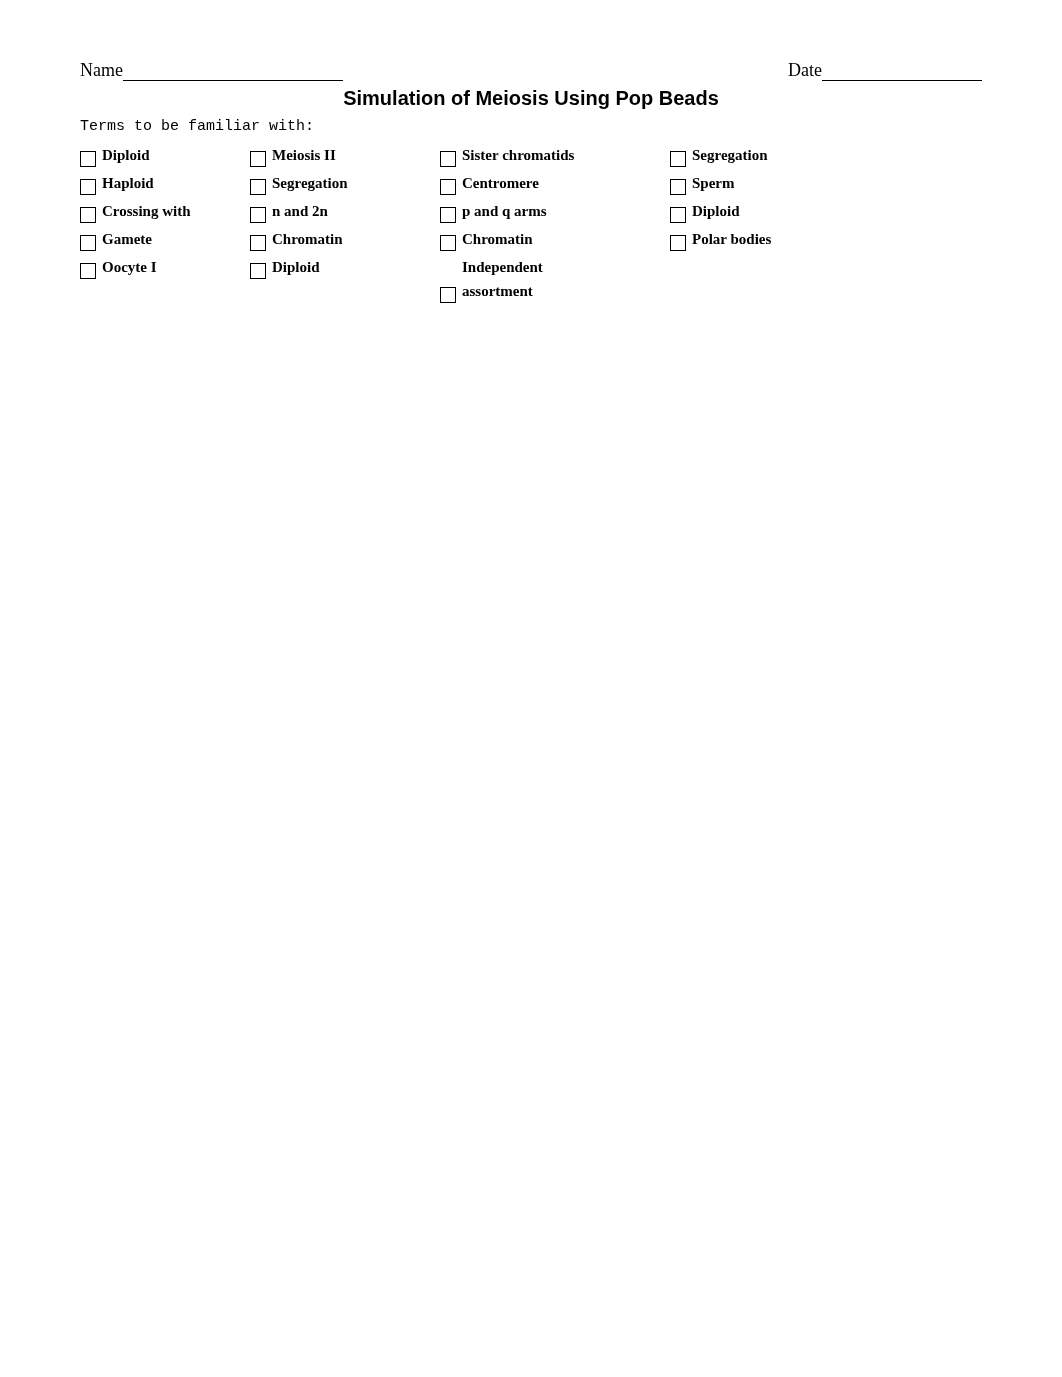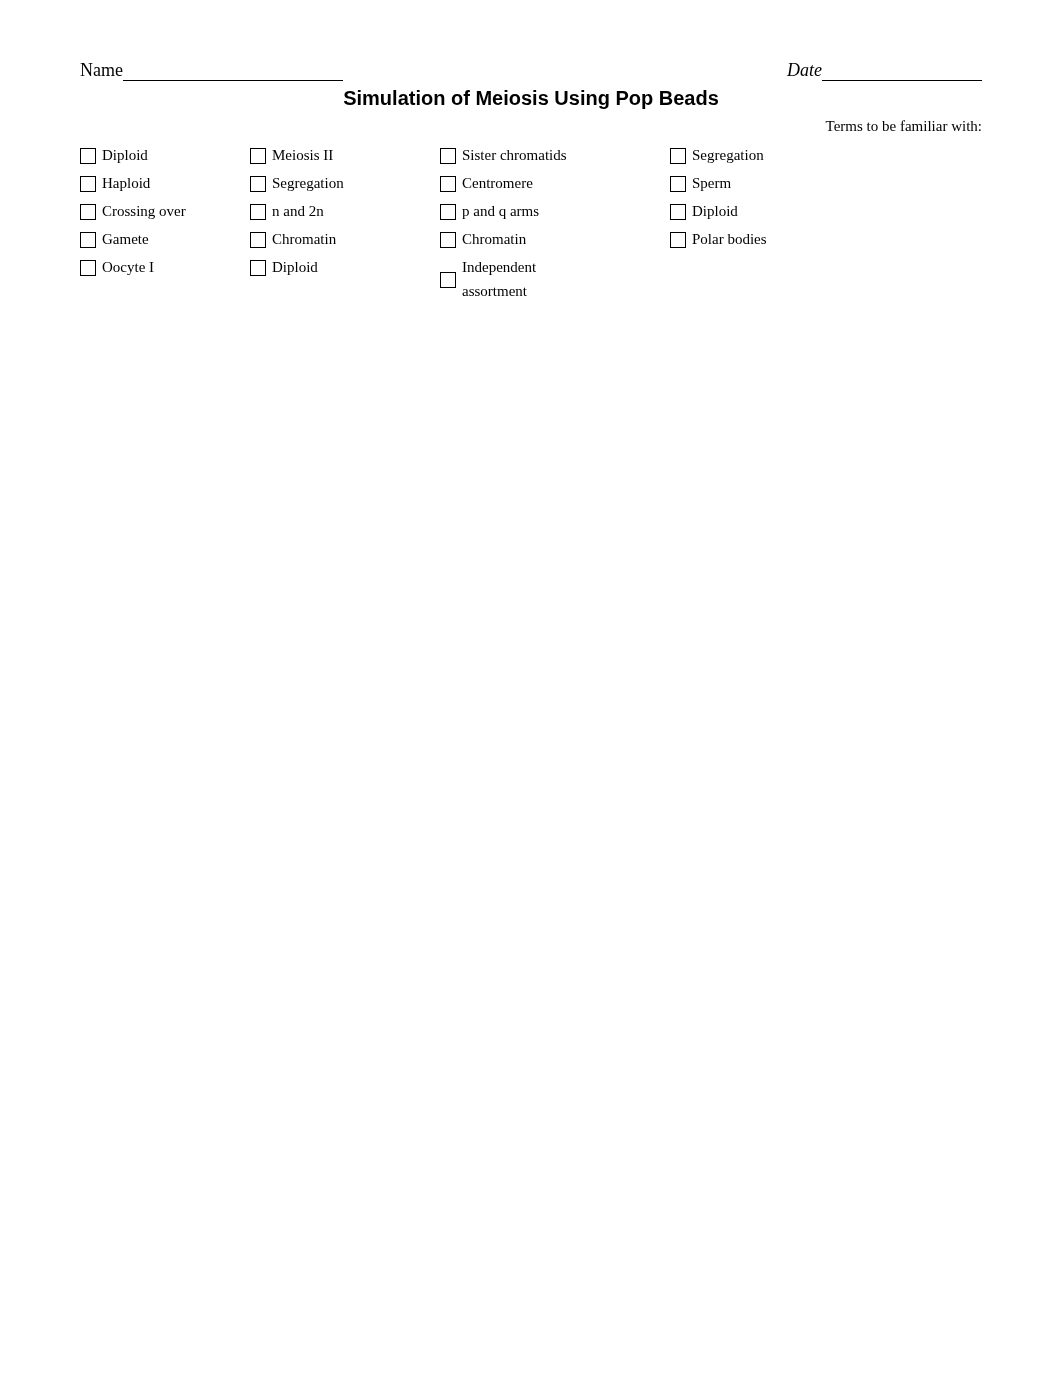--- a/index.html
+++ b/index.html
@@ -52,21 +52,20 @@
 
     .date-field {
       display: flex;
       align-items: flex-end;
       gap: 0;
     }
 
     .date-label {
       font-size: 18px;
       font-family: Georgia, serif;
-      font-style: italic;
     }
 
     .date-line {
       border-bottom: 1px solid #000;
       width: 160px;
       display: inline-block;
       height: 20px;
     }
 
     .title {
@@ -79,44 +78,44 @@
 
     .intro {
       font-size: 15px;
       font-family: Georgia, serif;
       margin-bottom: 4px;
       line-height: 1.5;
     }
 
     .terms-label {
       font-size: 15px;
-      font-family: Liberation Serif, serif;
+      font-family: Liberation Mono, monospace;
       margin-bottom: 6px;
-      text-align: right;
     }
 
     .terms-grid {
       display: grid;
       grid-template-columns: 170px 190px 230px 180px;
       gap: 0;
       font-size: 15px;
       font-family: Georgia, serif;
     }
 
     .term-col {
       display: flex;
       flex-direction: column;
       gap: 0;
     }
 
     .term-item {
       display: flex;
-      align-items: center;
+      align-items: flex-end;
       padding: 2px 0;
       line-height: 1.6;
+      font-weight: bold;
     }
 
     .bullet {
       display: inline-block;
       width: 16px;
       height: 16px;
       border: 1.5px solid #000;
       margin-right: 6px;
       margin-top: 2px;
       flex-shrink: 0;
@@ -152,21 +151,21 @@
         <div class="term-item">
           <span class="bullet"></span>
           <span class="term-text">Diploid</span>
         </div>
         <div class="term-item">
           <span class="bullet"></span>
           <span class="term-text">Haploid</span>
         </div>
         <div class="term-item">
           <span class="bullet"></span>
-          <span class="term-text">Crossing over</span>
+          <span class="term-text">Crossing with</span>
         </div>
         <div class="term-item">
           <span class="bullet"></span>
           <span class="term-text">Gamete</span>
         </div>
         <div class="term-item">
           <span class="bullet"></span>
           <span class="term-text">Oocyte I</span>
         </div>
       </div>

